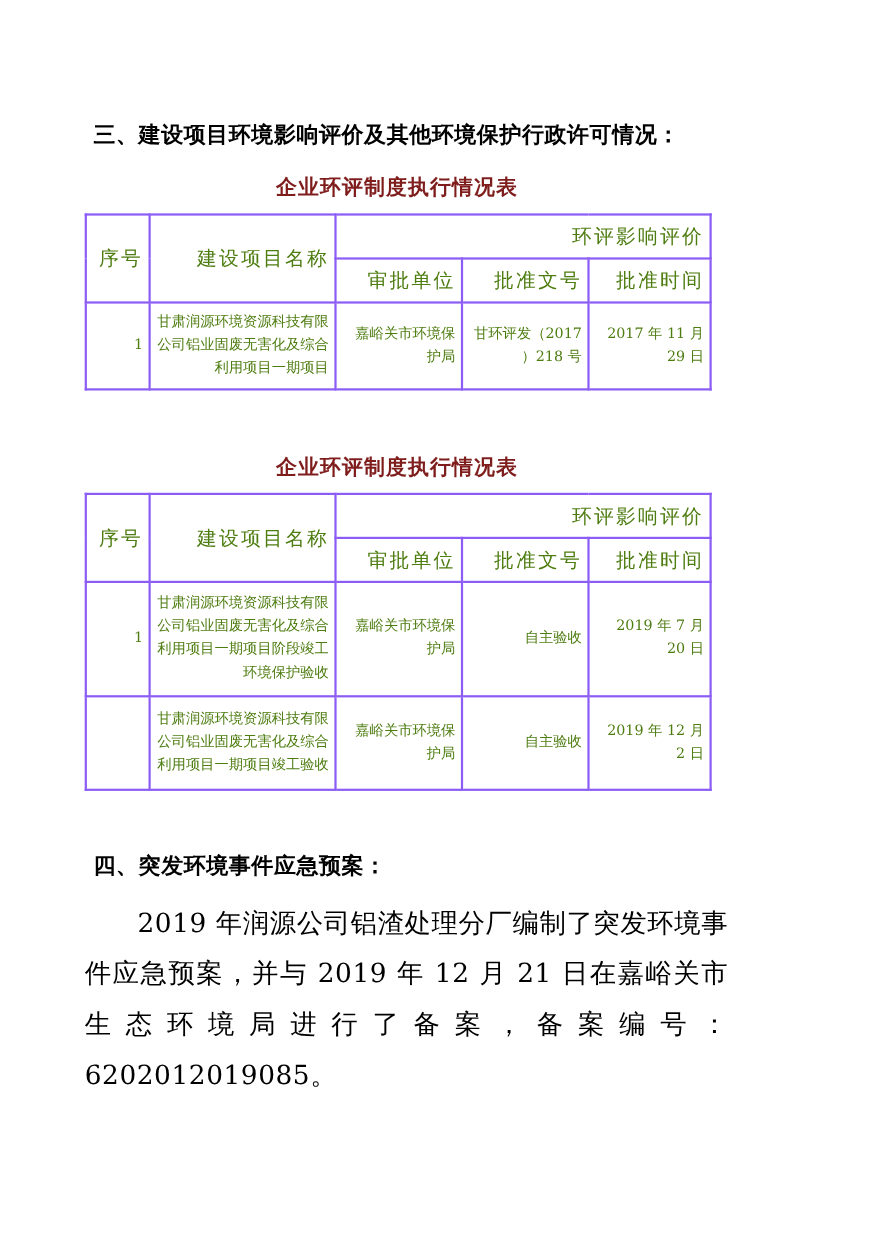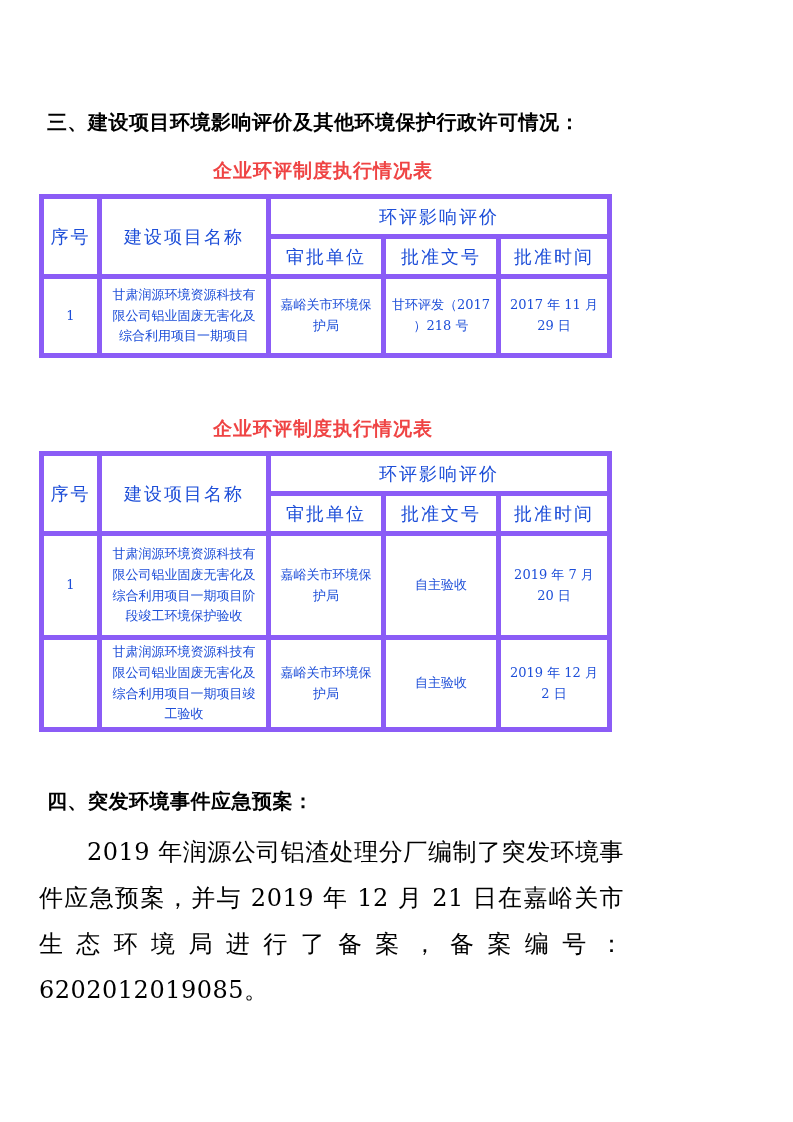--- a/index.html
+++ b/index.html
@@ -4,21 +4,21 @@
 <style>
   html, body { margin: 0; padding: 0; background: #ffffff; }
   .page {
     position: relative;
     width: 793px;
     height: 1122px;
     background: #ffffff;
     color: #1a1a1a;
     font-family: "DejaVu Sans", sans-serif;
     box-sizing: border-box;
-    padding: 108px 0 0 39px;
+    padding: 108px 0 0 77px;
     overflow: hidden;
   }
   .content { width: 568px; }
 
   .sec-heading {
     margin: 0 0 0 8px;
     font-size: 20px;
     font-weight: bold;
     letter-spacing: 0.5px;
     line-height: 28px;
@@ -27,40 +27,40 @@
   }
   .sec-heading.sec4 { margin-top: 55px; font-family: Liberation Serif, serif; }
 
   .table-title {
     margin-top: 21px;
     text-align: center;
     font-size: 19px;
     font-weight: bold;
     letter-spacing: 1px;
     line-height: 26px;
-    color: #ef4444;
+    color: #7f1d1d;
     font-family: "DejaVu Sans", sans-serif;
   }
   .table-title.t2 { margin-top: 57px; }
 
   table.doc-table {
     margin-top: 11px;
     width: 568px;
     border-collapse: collapse;
     table-layout: fixed;
     border: 2px solid #000;
   }
   table.doc-table.t2 { margin-top: 10px; }
   table.doc-table td {
-    border: 5px solid #8b5cf6;
-    text-align: center;
+    border: 2px solid #8b5cf6;
+    text-align: right;
     vertical-align: middle;
     padding: 2px 5px;
     box-sizing: border-box;
-    color: #1d4ed8;
+    color: #4d7c0f;
   }
   td.hdr {
     font-size: 18px;
     font-weight: normal;
     letter-spacing: 2px;
     font-family: "DejaVu Serif", serif;
   }
   tr.hrow1 td { height: 40px; }
   tr.hrow2 td { height: 40px; }
   tr.drow td { font-size: 13px; line-height: 1.6; font-family: "DejaVu Serif", serif; }

